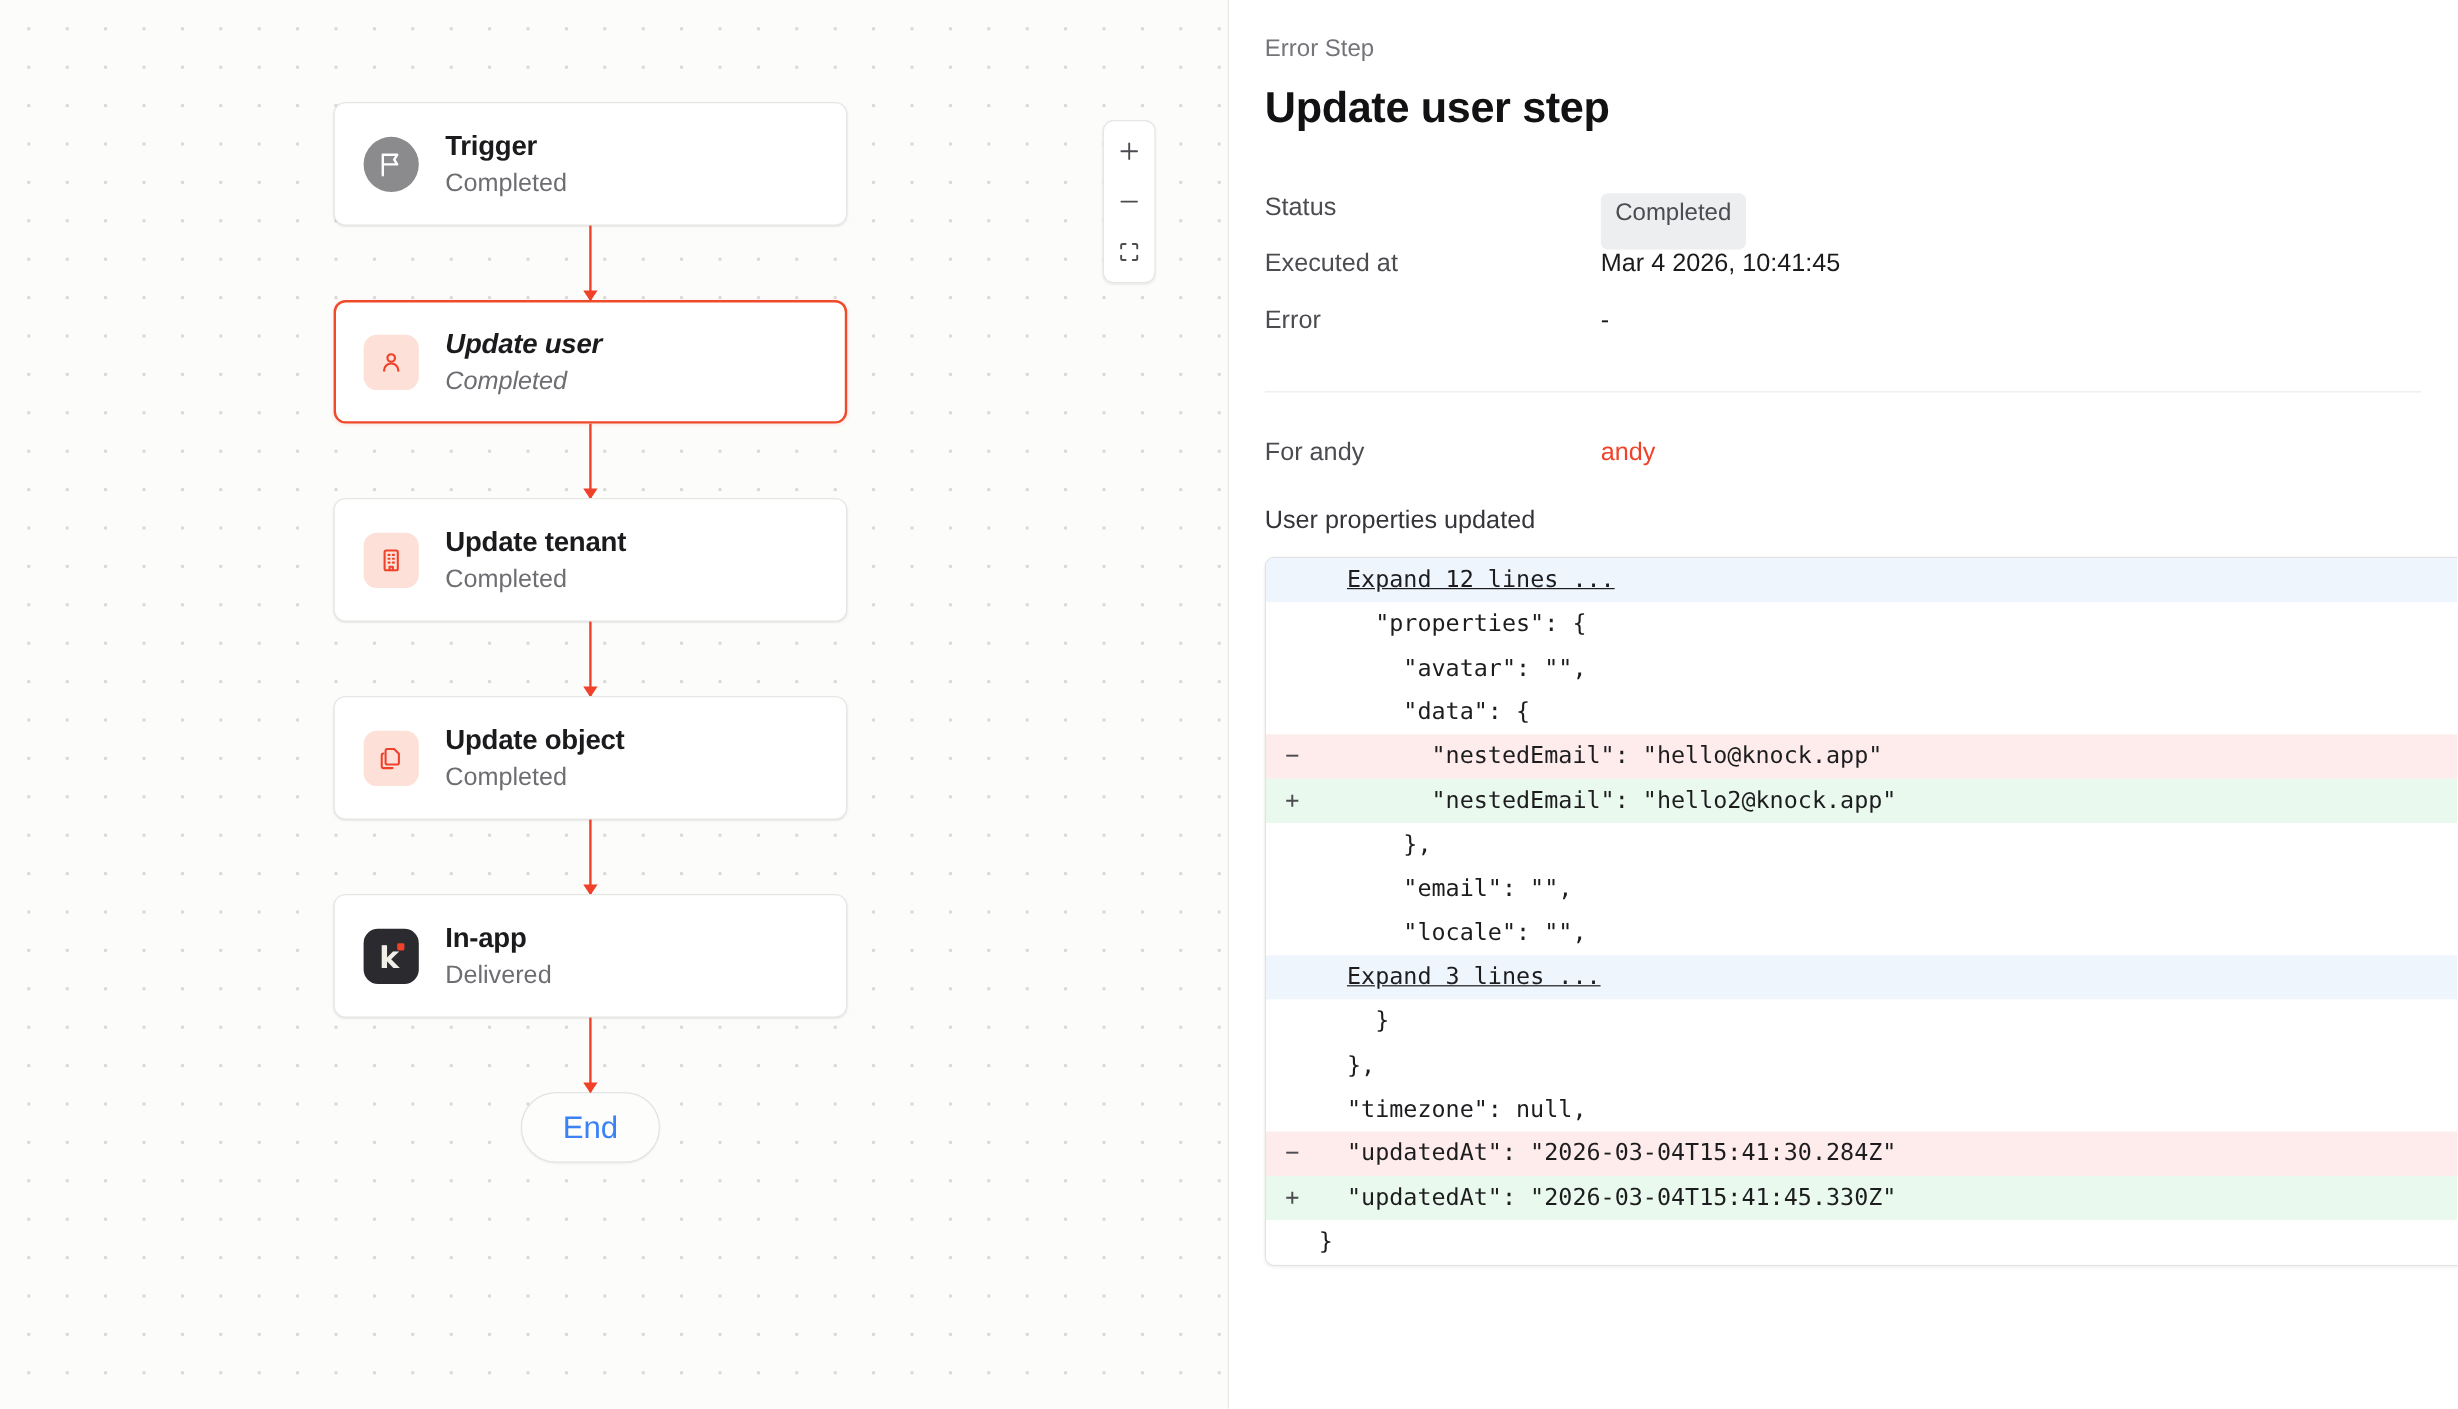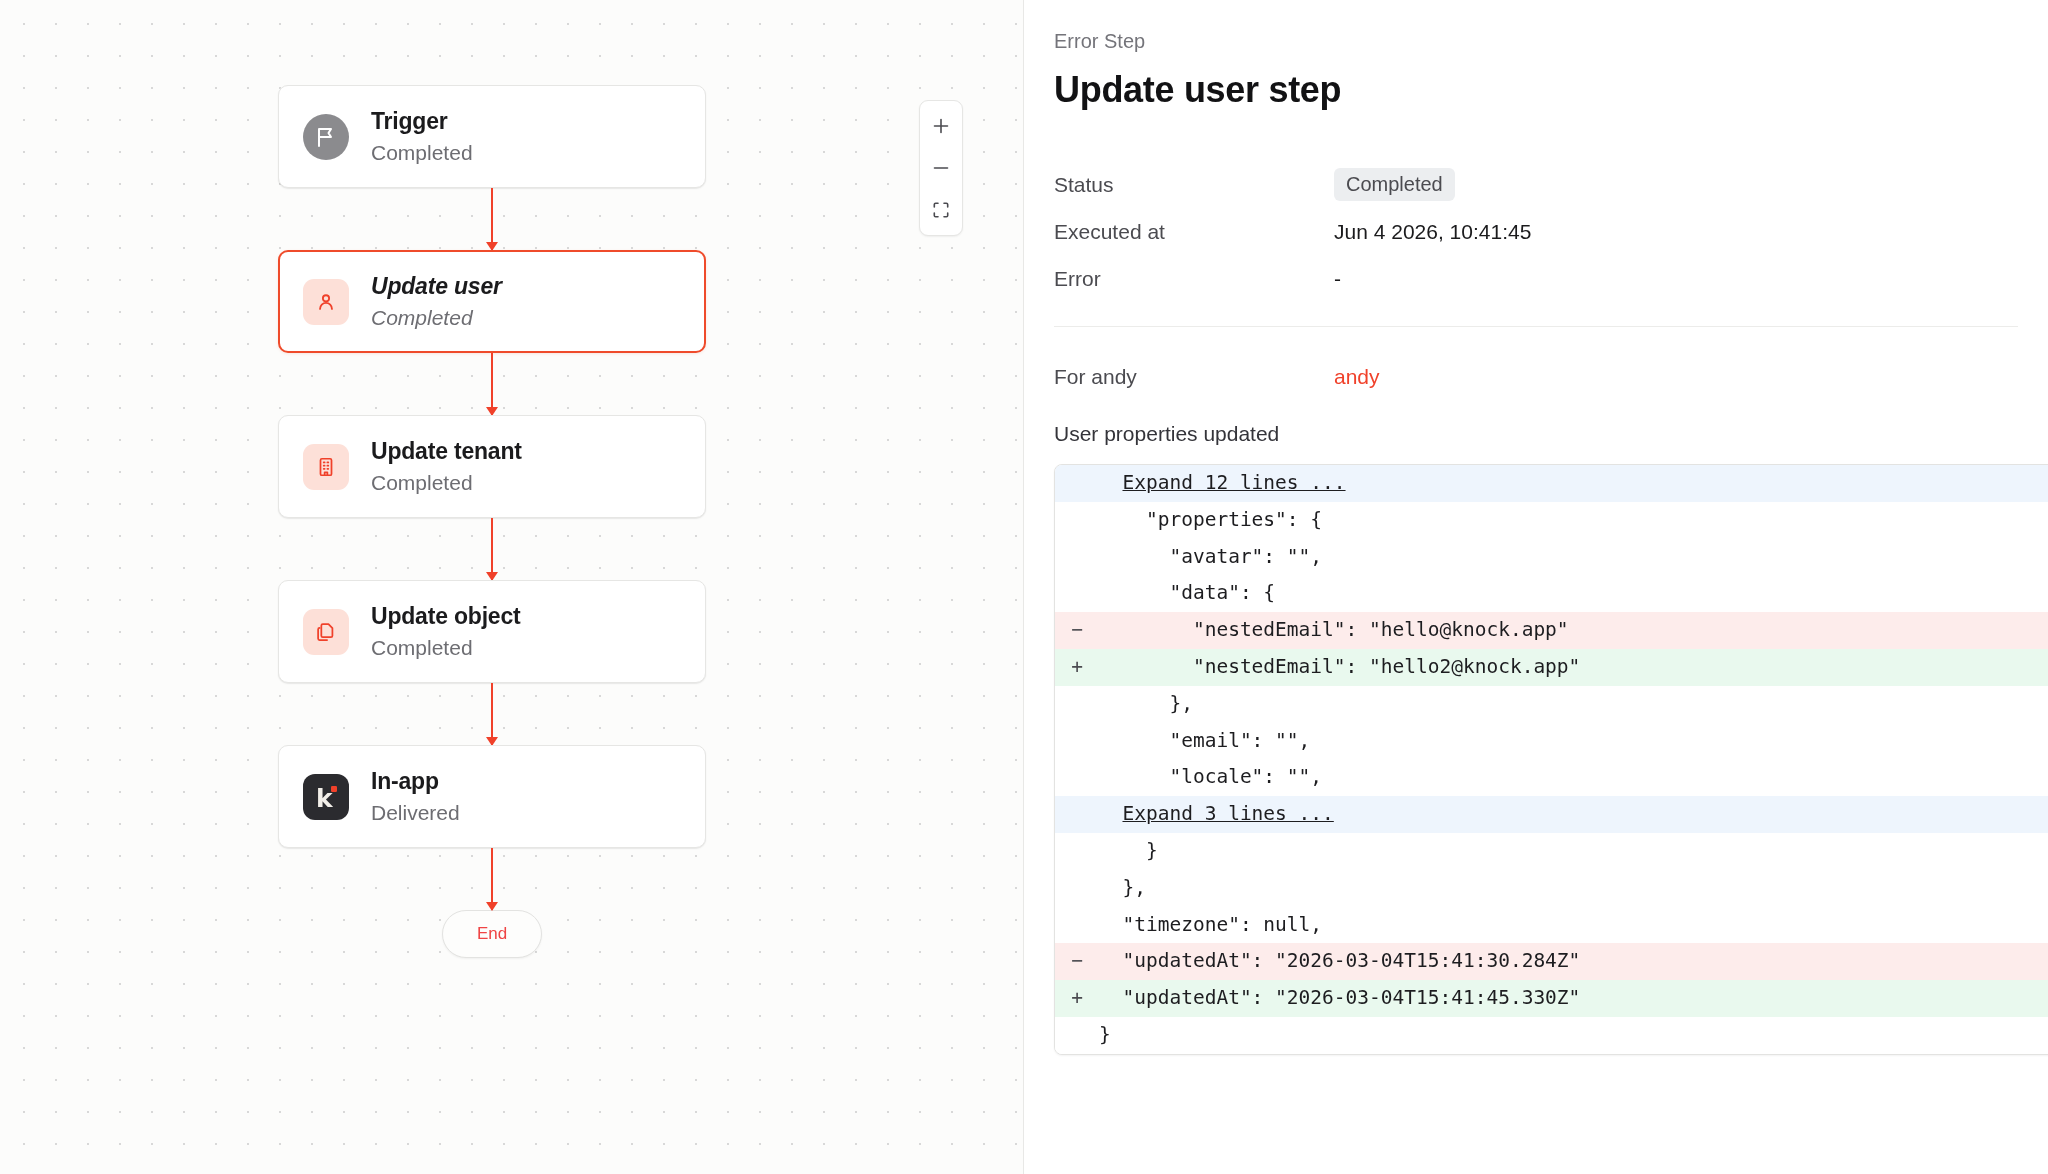--- a/index.html
+++ b/index.html
@@ -72,23 +72,23 @@
     border-right: 6px solid transparent;
     border-top: 9px solid #f0412a;
   }
 
   .end-wrap { width: 428px; display: flex; justify-content: center; }
   .end-node {
     background: #fdfdfc;
     border: 1px solid #e3e3e1;
     border-radius: 999px;
     padding: 13px 34px;
-    font-size: 17px;
+    font-size: 26px;
     font-weight: 500;
-    color: #ef4444;
+    color: #3b82f6;
     box-shadow: 0 1px 2px rgba(20,20,20,.05);
   }
 
   
   .zoom-ctrl {
     position: absolute; right: 60px; top: 100px;
     width: 44px;
     background: #ffffff;
     border: 1px solid #e6e6e4;
     border-radius: 9px;
@@ -106,21 +106,21 @@
   .panel {
     flex: 1 1 auto;
     padding: 30px 0 0 30px;
     overflow: hidden;
     position: relative;
   }
   .eyebrow { font-size: 20px; color: #74747a; margin-bottom: 16px; }
   .panel-title { font-size: 36px; font-weight: 700; color: #121214; letter-spacing: -.3px; }
 
   .meta { margin-top: 50px; }
-  .meta-row { display: flex; align-items: center; height: 47px; }
+  .meta-row { display: flex; height: 47px; }
   .meta-label { width: 280px; flex: 0 0 280px; font-size: 21px; color: #4b4b50; }
   .meta-value { font-size: 21px; color: #1b1b1d; }
   .badge {
     display: inline-block;
     background: #eceef0;
     color: #4b4b50;
     border-radius: 6px;
     padding: 5px 12px;
     font-size: 20px;
   }
@@ -289,21 +289,21 @@
     <div class="eyebrow">Error Step</div>
     <div class="panel-title">Update user step</div>
 
     <div class="meta">
       <div class="meta-row">
         <div class="meta-label">Status</div>
         <div class="badge">Completed</div>
       </div>
       <div class="meta-row">
         <div class="meta-label">Executed at</div>
-        <div class="meta-value">Jun 4 2026, 10:41:45</div>
+        <div class="meta-value">Mar 4 2026, 10:41:45</div>
       </div>
       <div class="meta-row">
         <div class="meta-label">Error</div>
         <div class="meta-value">-</div>
       </div>
     </div>
 
     <div class="divider"></div>
 
     <div class="user-row">

